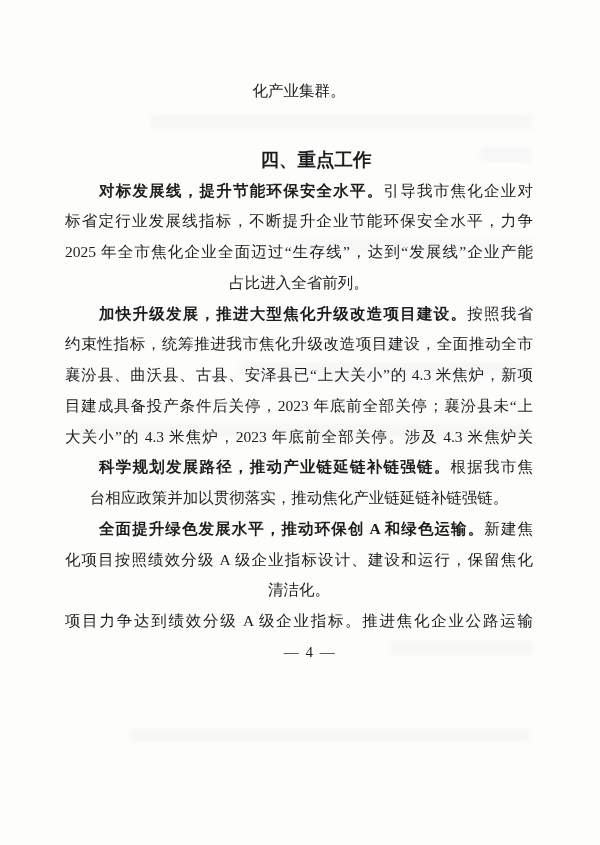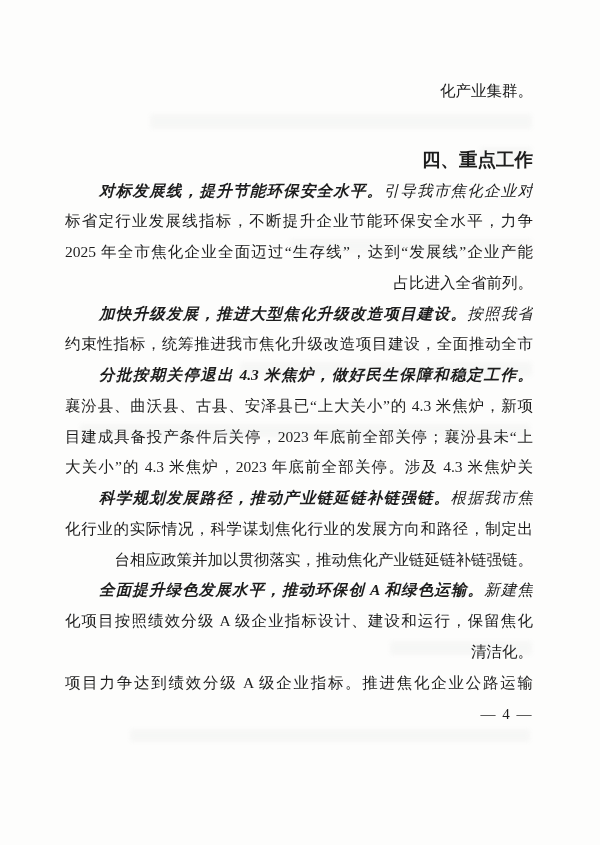--- a/index.html
+++ b/index.html
@@ -36,31 +36,30 @@
   .doc {
     position: absolute;
     left: 65px;
     top: 76px;
     width: 468px;
   }
   .line {
     height: 30.77px;
     line-height: 30.77px;
     font-size: 15.5px;
-    text-align: right;
+    text-align: center;
     overflow: hidden;
     white-space: normal;
   }
   .line.just {
     text-align: justify;
     text-align-last: justify;
   }
   .line.ind {
     padding-left: 34px;
-    font-style: italic;
   }
   .heading {
     font-family: "Liberation Sans", "DejaVu Sans", sans-serif;
     font-weight: 700;
     font-size: 18.5px;
     padding-left: 34px;
     margin-top: 38px;
   }
   .lead {
     font-weight: 700;
@@ -86,26 +85,24 @@
   <div class="doc">
     <div class="line">化产业集群。</div>
     <div class="line heading">四、重点工作</div>
     <div id="paragraphs">
         <div class="line just ind"><span class="lead">对标发展线，提升节能环保安全水平。</span><span class="reg">引导我市焦化企业对</span></div>
         <div class="line just"><span class="reg">标省定行业发展线指标，不断提升企业节能环保安全水平，力争</span></div>
         <div class="line just"><span class="reg">2025 年全市焦化企业全面迈过“生存线”，达到“发展线”企业产能</span></div>
         <div class="line"><span class="reg">占比进入全省前列。</span></div>
         <div class="line just ind"><span class="lead">加快升级发展，推进大型焦化升级改造项目建设。</span><span class="reg">按照我省</span></div>
         <div class="line just"><span class="reg">约束性指标，统筹推进我市焦化升级改造项目建设，全面推动全市</span></div>
-        <div class="line just ind"><span class="lead">分批按期关停退出 4.3 米焦炉，做好民生保障和稳定工作。</span></div>
         <div class="line just"><span class="reg">襄汾县、曲沃县、古县、安泽县已“上大关小”的 4.3 米焦炉，新项</span></div>
         <div class="line just"><span class="reg">目建成具备投产条件后关停，2023 年底前全部关停；襄汾县未“上</span></div>
         <div class="line just"><span class="reg">大关小”的 4.3 米焦炉，2023 年底前全部关停。涉及 4.3 米焦炉关</span></div>
         <div class="line just ind"><span class="lead">科学规划发展路径，推动产业链延链补链强链。</span><span class="reg">根据我市焦</span></div>
-        <div class="line just"><span class="reg">化行业的实际情况，科学谋划焦化行业的发展方向和路径，制定出</span></div>
         <div class="line"><span class="reg">台相应政策并加以贯彻落实，推动焦化产业链延链补链强链。</span></div>
         <div class="line just ind"><span class="lead">全面提升绿色发展水平，推动环保创 A 和绿色运输。</span><span class="reg">新建焦</span></div>
         <div class="line just"><span class="reg">化项目按照绩效分级 A 级企业指标设计、建设和运行，保留焦化</span></div>
         <div class="line"><span class="reg">清洁化。</span></div>
         <div class="line just"><span class="reg">项目力争达到绩效分级 A 级企业指标。推进焦化企业公路运输</span></div>
       </div>
     <div class="line footer-line">— 4 —</div>
   </div>
 </div>
 

